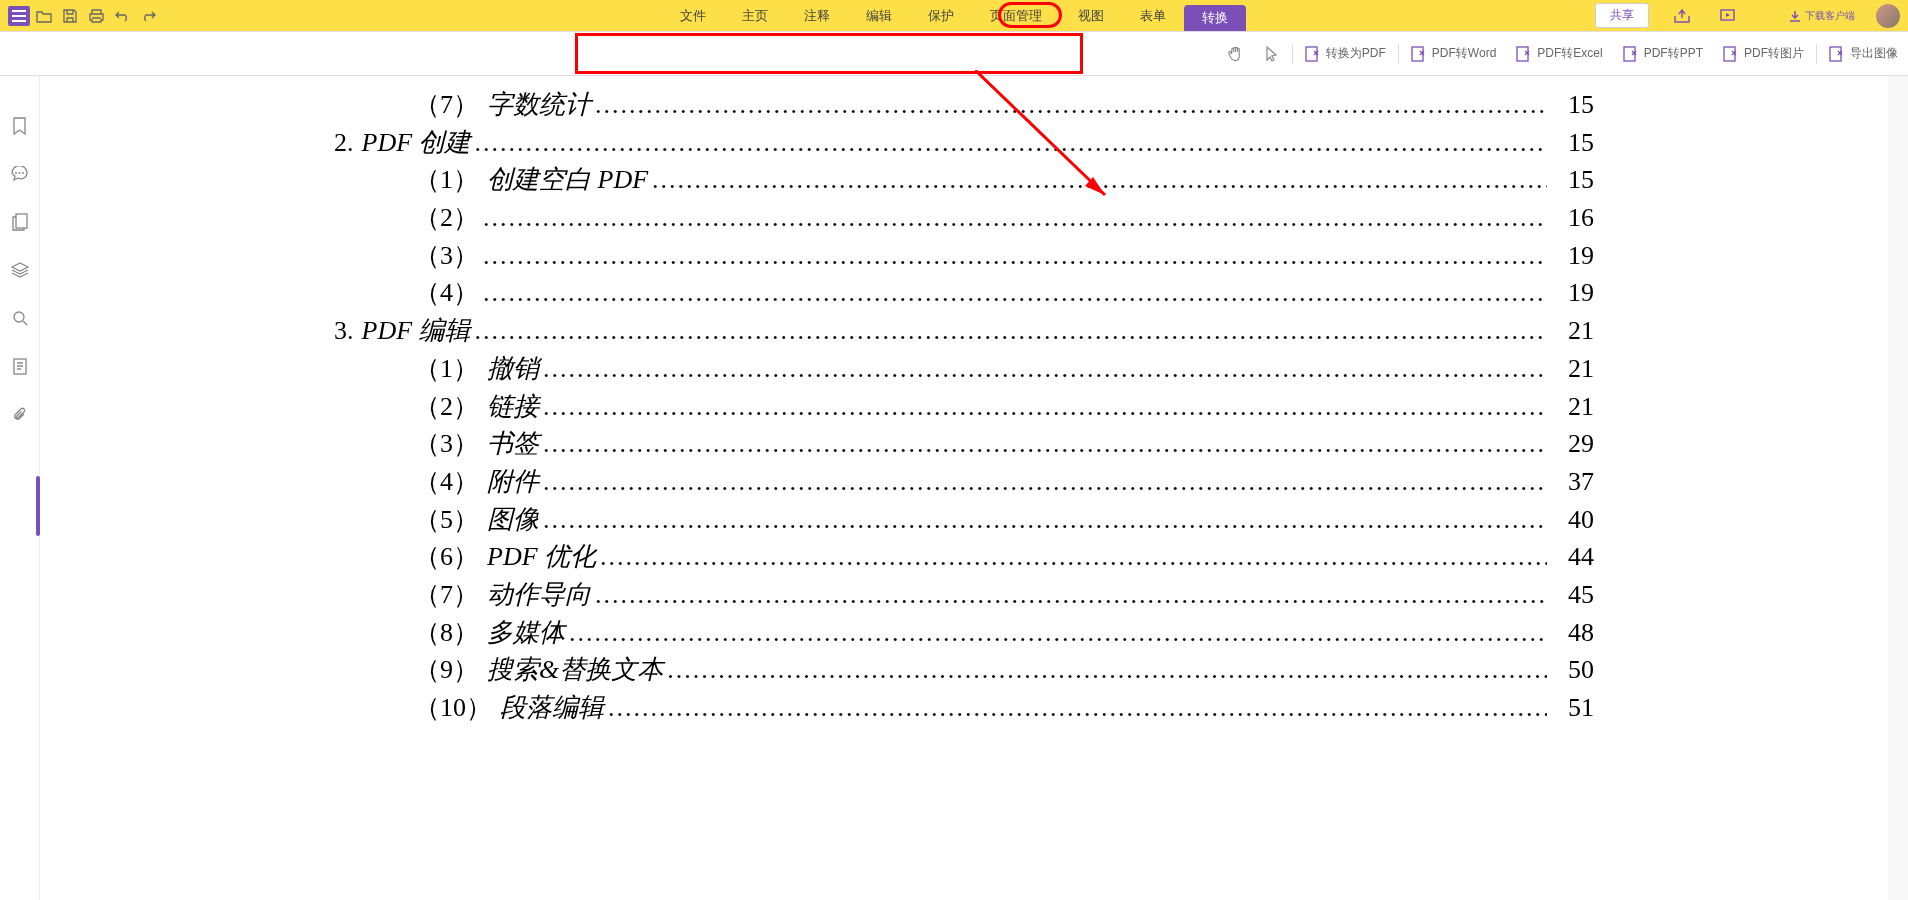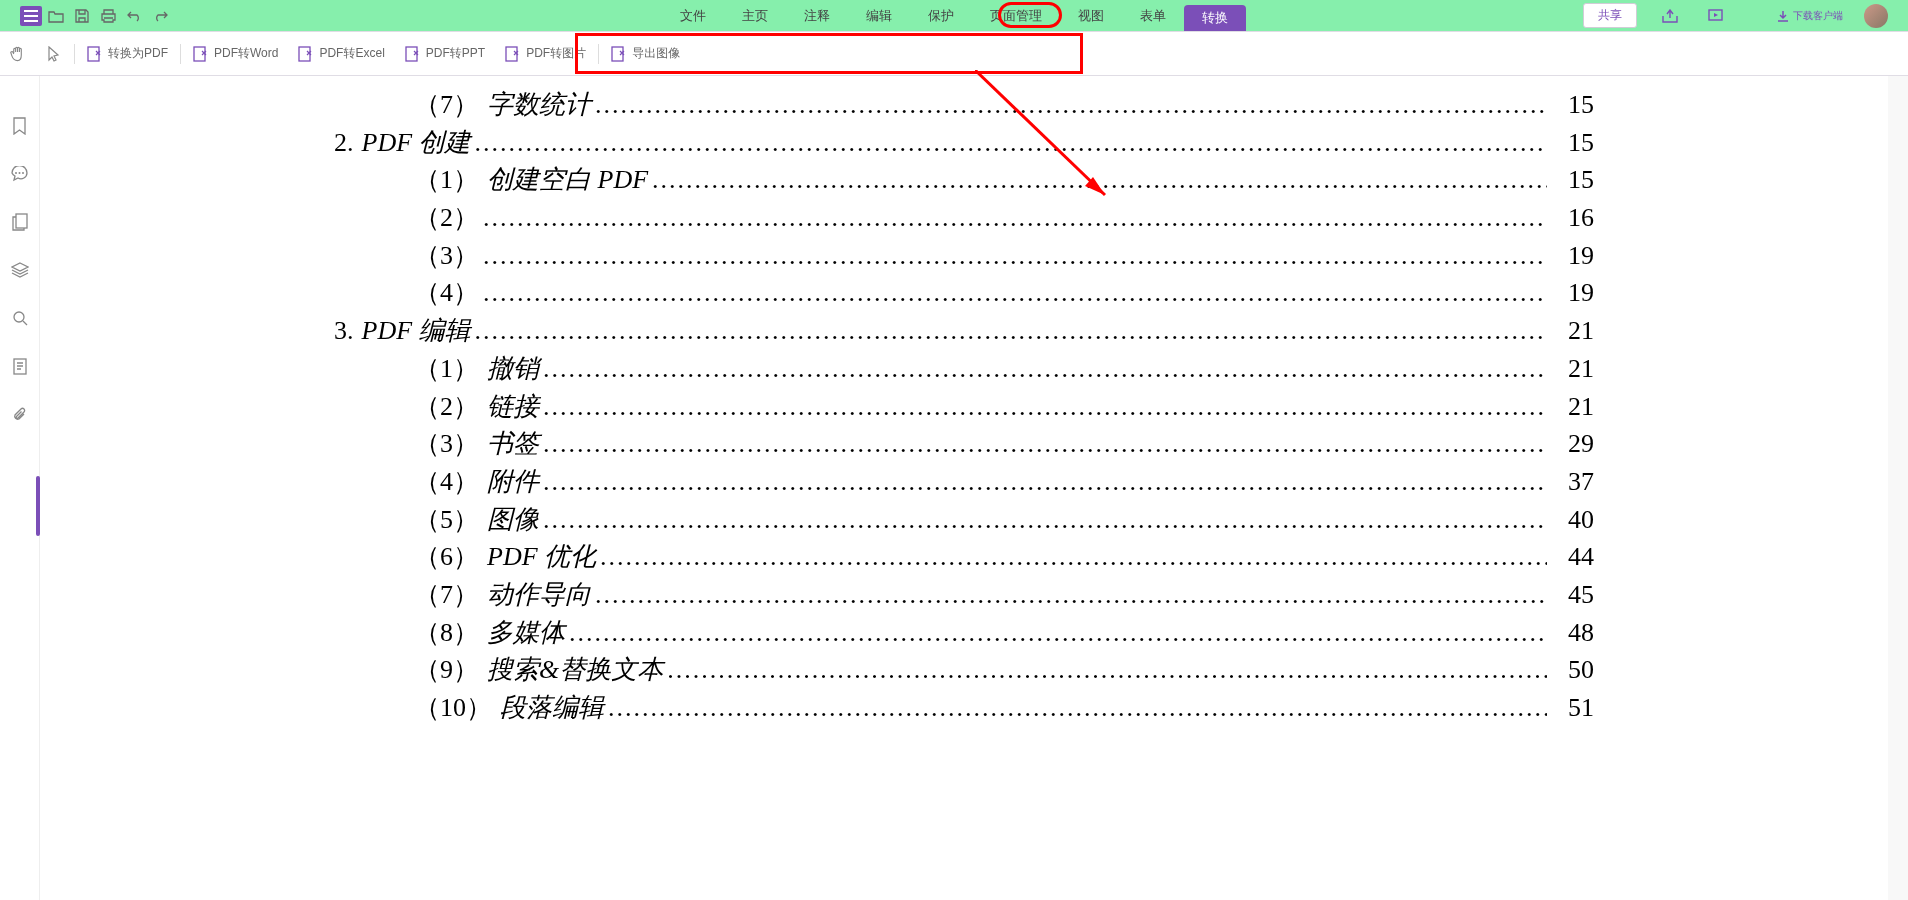--- a/index.html
+++ b/index.html
@@ -1,36 +1,36 @@
 <!DOCTYPE html>
 <html><head>
 <meta charset="utf-8">
 <style>
 * { margin: 0; padding: 0; box-sizing: border-box; }
 body { font-family: "Microsoft YaHei", Arial, sans-serif; font-size: 12px; background: #fff; overflow: hidden; width: 1908px; height: 900px; position: relative; }
 
 
-.top-bar { height: 32px; background: #86efac; border-bottom: 1px solid #e0dde5; display: flex; align-items: center; padding: 0 20px; position: relative; }
+.top-bar { height: 32px; background: #fde047; border-bottom: 1px solid #e0dde5; display: flex; align-items: center; padding: 0 8px; position: relative; }
 .top-left { display: flex; align-items: center; gap: 2px; }
 .icon-btn { width: 24px; height: 24px; display: flex; align-items: center; justify-content: center; cursor: pointer; color: #555; border-radius: 3px; }
 .icon-btn.menu { background: #7b4fb8; color: #fff; width: 22px; height: 20px; border-radius: 2px; }
 
 
 .main-menu { position: absolute; left: 50%; transform: translateX(-50%); display: flex; align-items: center; gap: 0; height: 100%; }
 .menu-item { padding: 0 18px; height: 100%; display: flex; align-items: center; cursor: pointer; color: #444; font-size: 13px; }
 .menu-item.active { background: #7b4fb8; color: #fff; border-radius: 4px 4px 0 0; height: 26px; margin-top: 4px; padding: 0 18px; }
 
 
 .top-right { margin-left: auto; display: flex; align-items: center; gap: 21px; }
 .share-btn { border: 1px solid #d0cdd6; padding: 3px 14px; border-radius: 3px; color: #7b4fb8; cursor: pointer; font-size: 12px; background: #fff; }
 .download-btn { color: #7b4fb8; cursor: pointer; display: flex; align-items: center; gap: 4px; font-size: 10px; }
 .avatar { width: 24px; height: 24px; border-radius: 50%; background: linear-gradient(135deg,#c98,#876); cursor: pointer; }
 
 
-.sub-bar { height: 44px; border-bottom: 1px solid #e0dde5; display: flex; align-items: center; justify-content: flex-start; position: relative; background: #fff; }
+.sub-bar { height: 44px; border-bottom: 1px solid #e0dde5; display: flex; align-items: center; justify-content: flex-end; position: relative; background: #fff; }
 .tool-group { display: flex; align-items: center; gap: 0; }
 .tool-btn { display: flex; align-items: center; gap: 5px; padding: 6px 10px; cursor: pointer; color: #666; font-size: 12px; border-radius: 3px; }
 .tool-sep { width: 1px; height: 20px; background: #ddd; margin: 0 2px; }
 .tool-icon { width: 16px; height: 16px; display: inline-flex; align-items: center; justify-content: center; color: #7b4fb8; }
 
 
 .left-sidebar { position: absolute; left: 0; top: 76px; width: 40px; height: calc(900px - 76px); background: #fff; border-right: 1px solid #eee; display: flex; flex-direction: column; align-items: center; padding-top: 40px; gap: 28px; }
 .side-icon { width: 20px; height: 20px; color: #888; cursor: pointer; display: flex; align-items: center; justify-content: center; }
 .side-indicator { position: absolute; top: 400px; left: 36px; width: 4px; height: 60px; background: #7b4fb8; border-radius: 2px; }
 

